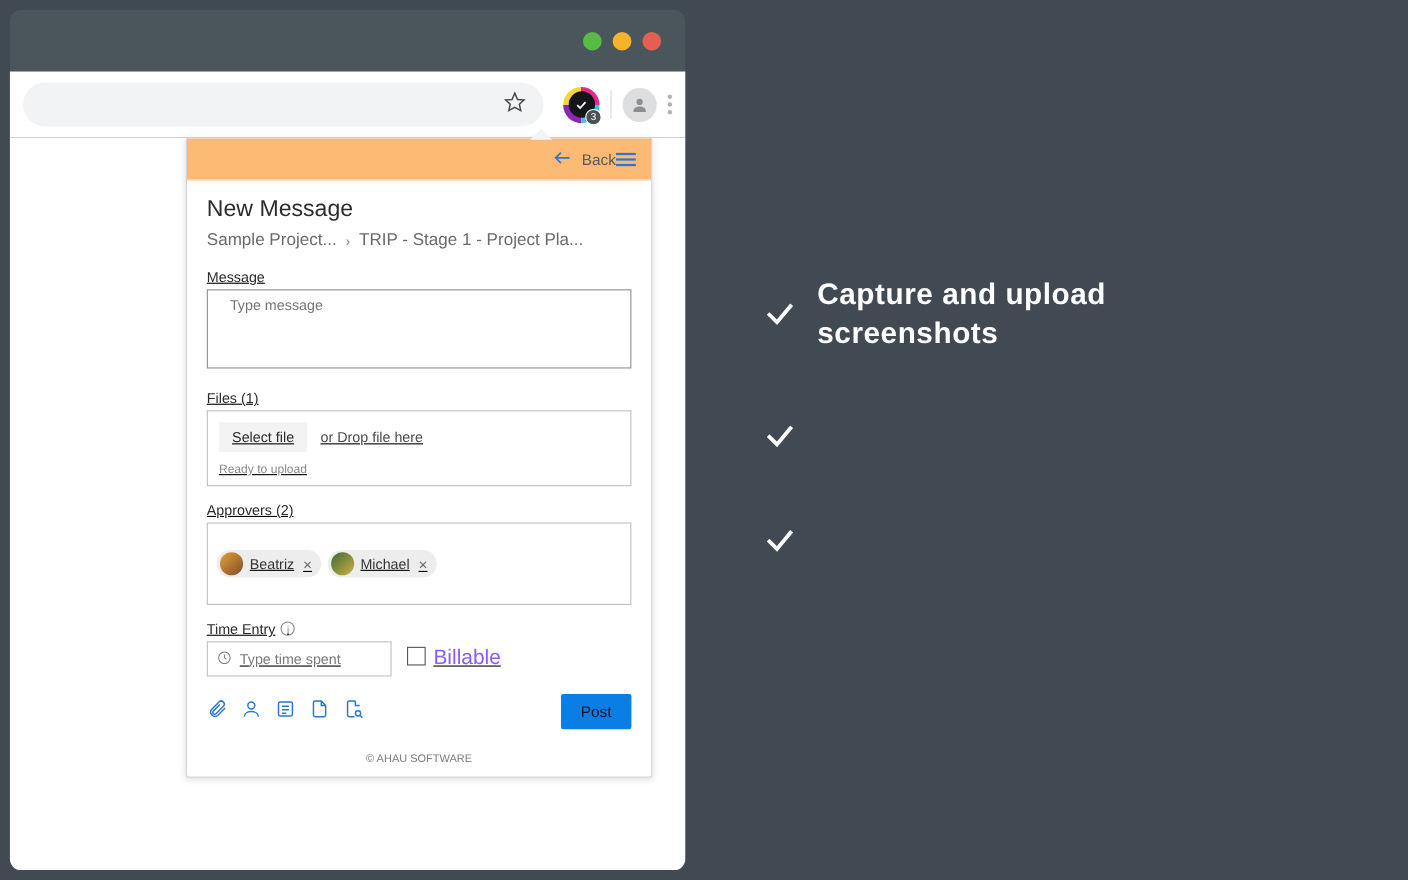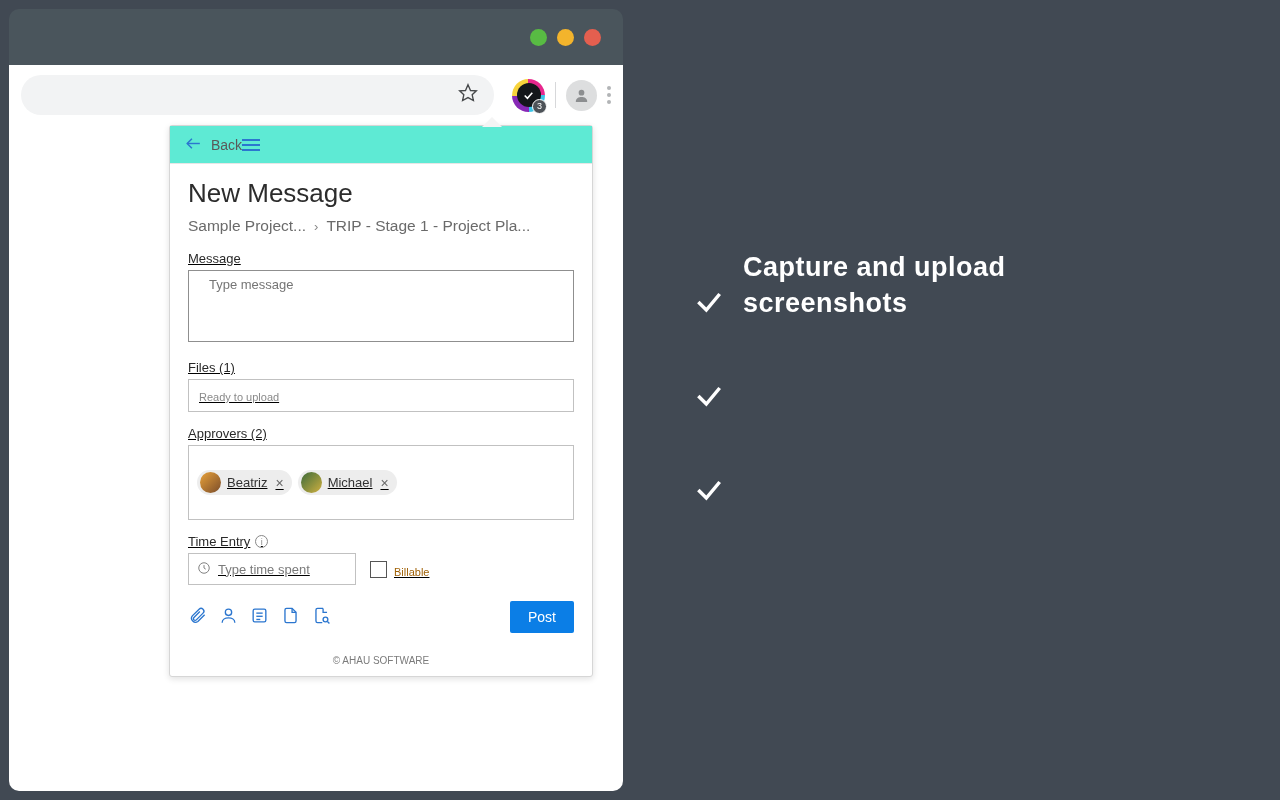--- a/index.html
+++ b/index.html
@@ -116,35 +116,35 @@
     position:absolute;
     left: 160px;
     top: 0px;
     width: 424px;
     background:#fff;
     border:1px solid #d6d6d6;
     border-radius:3px;
     box-shadow: 0 2px 6px rgba(0,0,0,0.12);
   }
   .popup-header {
-    background:#5eead4;
+    background:#fdba74;
     height:38px;
     display:flex;
     align-items:center;
-    justify-content:flex-start;
+    justify-content:flex-end;
     padding:0 14px;
     border-bottom:1px solid #e6e6e6;
   }
   .back-group { display:flex; align-items:center; gap:8px; color:#5a5a5a; font-size:14px;}
   .back-arrow { color:#2b76cf; }
   .hamburger { display:flex; flex-direction:column; gap:3px; }
   .hamburger span { width:18px; height:2px; background:#2b76cf; }
 
   .popup-body { padding: 14px 18px 12px 18px; }
-  .title { font-size:26px; color:#2c2c2c; font-weight:400; margin-bottom:8px; }
+  .title { font-size:21px; color:#2c2c2c; font-weight:400; margin-bottom:8px; }
   .breadcrumb { font-size:15.5px; color:#6a6a6a; display:flex; align-items:center; gap:8px; margin-bottom:16px; }
   .crumb-sep { color:#888; font-size:13px; }
 
   .field-label { font-size:13px; color:#2a2a2a; margin-bottom:4px; display:flex; align-items:center; gap:5px;}
   .info-circle { width:13px; height:13px; border:1px solid #888; border-radius:50%; display:inline-flex; align-items:center; justify-content:center; font-size:9px; color:#888;}
 
   .message-box {
     border:1px solid #8f8f8f;
     width:100%;
     height:72px;
@@ -181,39 +181,39 @@
   .chip-avatar { width:21px; height:21px; border-radius:50%; }
   .chip-x { color:#6a6a6a; font-size:14px; margin-left:2px;}
 
   .time-row { display:flex; align-items:center; gap:14px; }
   .time-input {
     border:1px solid #c1c1c1; height:32px; width:168px;
     display:flex; align-items:center; padding:0 8px; gap:7px;
     font-size:13px; color:#7a7a7a;
   }
   .clock-icon { color:#7a7a7a; }
-  .check-wrap { display:flex; align-items:flex-end; gap:7px; font-size:11px; color:#a16207;}
+  .check-wrap { display:flex; align-items:flex-start; gap:7px; font-size:19px; color:#8b5cf6;}
   .check-box { width:17px; height:17px; border:1px solid #555; }
 
   .bottom-row { display:flex; align-items:center; justify-content:space-between; margin-top:16px;}
   .icon-strip { display:flex; gap:12px; color:#2b76cf; }
   .icon-strip svg, .icon-strip .ico { width:19px; height:19px; }
   .post-btn {
-    background:#0b7ee6; color:#ffffff; border:none;
+    background:#0b7ee6; color:#0f172a; border:none;
     padding:8px 18px; font-size:14px; border-radius:2px;
   }
   .footer { text-align:center; font-size:10px; color:#7b7b7b; padding:10px 0 10px 0;}
 
   .feature-col {
     flex:1;
     padding: 240px 40px 0 70px;
     color:#fff;
   }
   .feature-item {
-    display:flex; align-items:flex-end; gap:18px;
+    display:flex; align-items:center; gap:18px;
     margin-bottom:54px;
   }
   .feat-check { flex-shrink:0; margin-top:4px;}
   .feat-text { font-size:27px; font-weight:700; letter-spacing:0.5px; line-height:1.35; max-width:420px;}
 </style>
 </head>
 <body>
 
 <div class="outer-frame">
   <div class="content-row">
@@ -280,20 +280,24 @@
             </div>
 
             <div class="section">
               <div class="field-label">Message</div>
               <textarea class="message-box" placeholder="Type message" style=""></textarea>
             </div>
 
             <div class="section">
               <div class="field-label">Files (1)</div>
               <div class="file-box">
+                <div class="file-row1">
+                  <button class="select-file-btn">Select file</button>
+                  <span class="drop-hint">or Drop file here</span>
+                </div>
                 <div class="file-status">Ready to upload</div>
               </div>
             </div>
 
             <div class="section">
               <div class="field-label">Approvers (2)</div>
               <div class="approvers-box">
                 <div class="chip">
                   <span class="chip-avatar" style="background:linear-gradient(135deg,#e9a23a,#7a4c2a)"></span>
                   <span>Beatriz</span>

